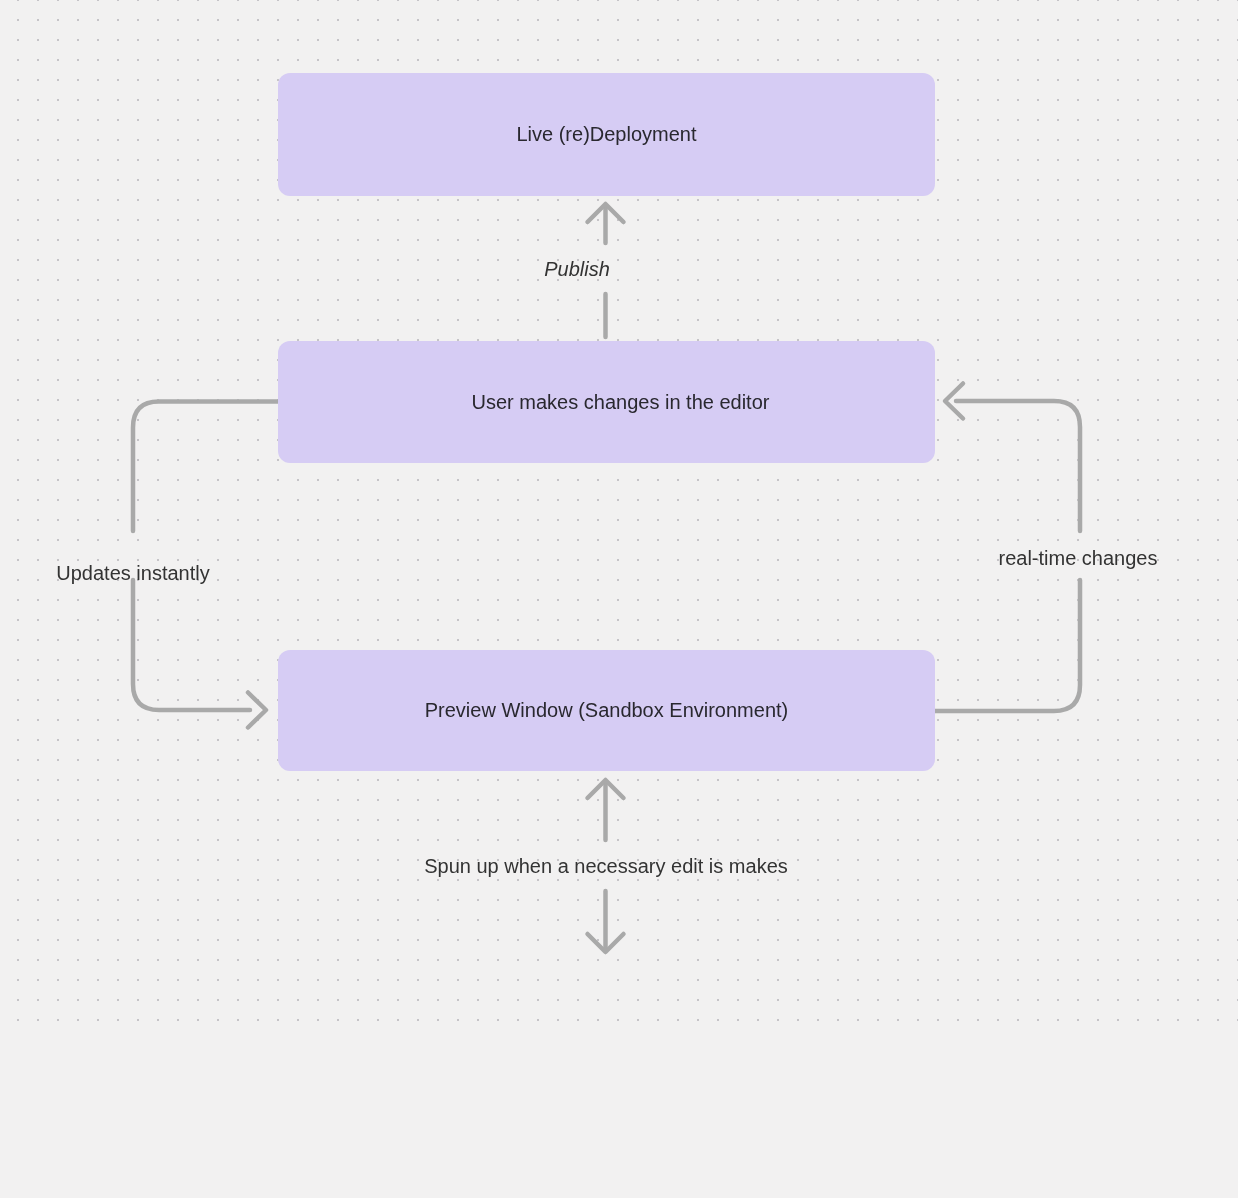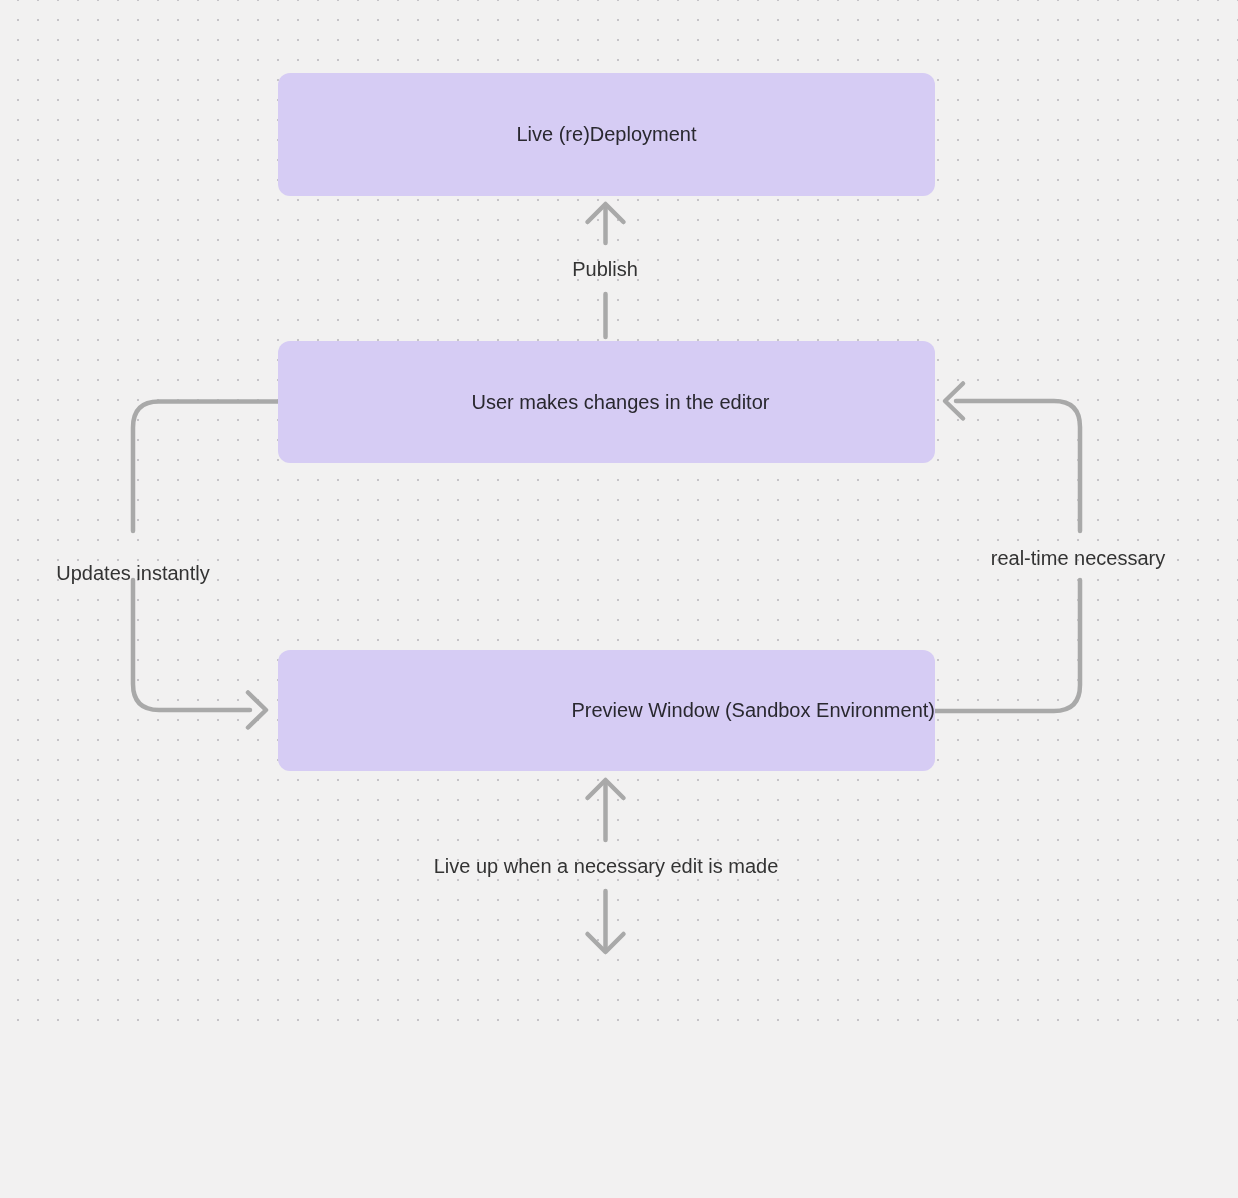--- a/index.html
+++ b/index.html
@@ -46,30 +46,30 @@
     background: var(--node-fill-color);
     display: flex;
     align-items: center;
     justify-content: center;
     text-align: center;
     font-size: 20px;
     color: var(--node-text-color);
   }
   .node-1 { top: 73px;  height: 123px; }
   .node-2 { top: 341px; height: 122px; padding-left: 28px; }
-  .node-3 { top: 650px; height: 121px; justify-content: flex-end; }
+  .node-3 { top: 650px; height: 121px; }
   .node-4 { top: 958px; height: 122px; }
   .edge-label {
     position: absolute;
     transform: translate(-50%, -50%);
     white-space: nowrap;
     font-size: 20px;
     color: var(--label-text-color);
   }
-  .lbl-publish  { left: 605px;  top: 269px; }
+  .lbl-publish  { left: 577px;  top: 269px; font-style: italic; }
   .lbl-updates  { left: 133px;  top: 557px; margin-top: 16px; }
   .lbl-feedback { left: 1078px; top: 558px; }
   .lbl-spunup   { left: 606px;  top: 866px; }
 </style>
 </head>
 <body>
 
 <div class="canvas">
 
   <svg class="arrow-layer" viewBox="0 0 1238 1198" aria-hidden="true">
@@ -108,16 +108,16 @@
     <span>User makes changes in the editor</span>
   </div>
 
   <div class="node node-3">
     <span>Preview Window (Sandbox Environment)</span>
   </div>
 
 
   <div class="edge-label lbl-publish">Publish</div>
   <div class="edge-label lbl-updates">Updates instantly</div>
-  <div class="edge-label lbl-feedback">real-time necessary</div>
-  <div class="edge-label lbl-spunup">Live up when a necessary edit is made</div>
+  <div class="edge-label lbl-feedback">real-time changes</div>
+  <div class="edge-label lbl-spunup">Spun up when a necessary edit is makes</div>
 
 </div>
 
 </body></html>

